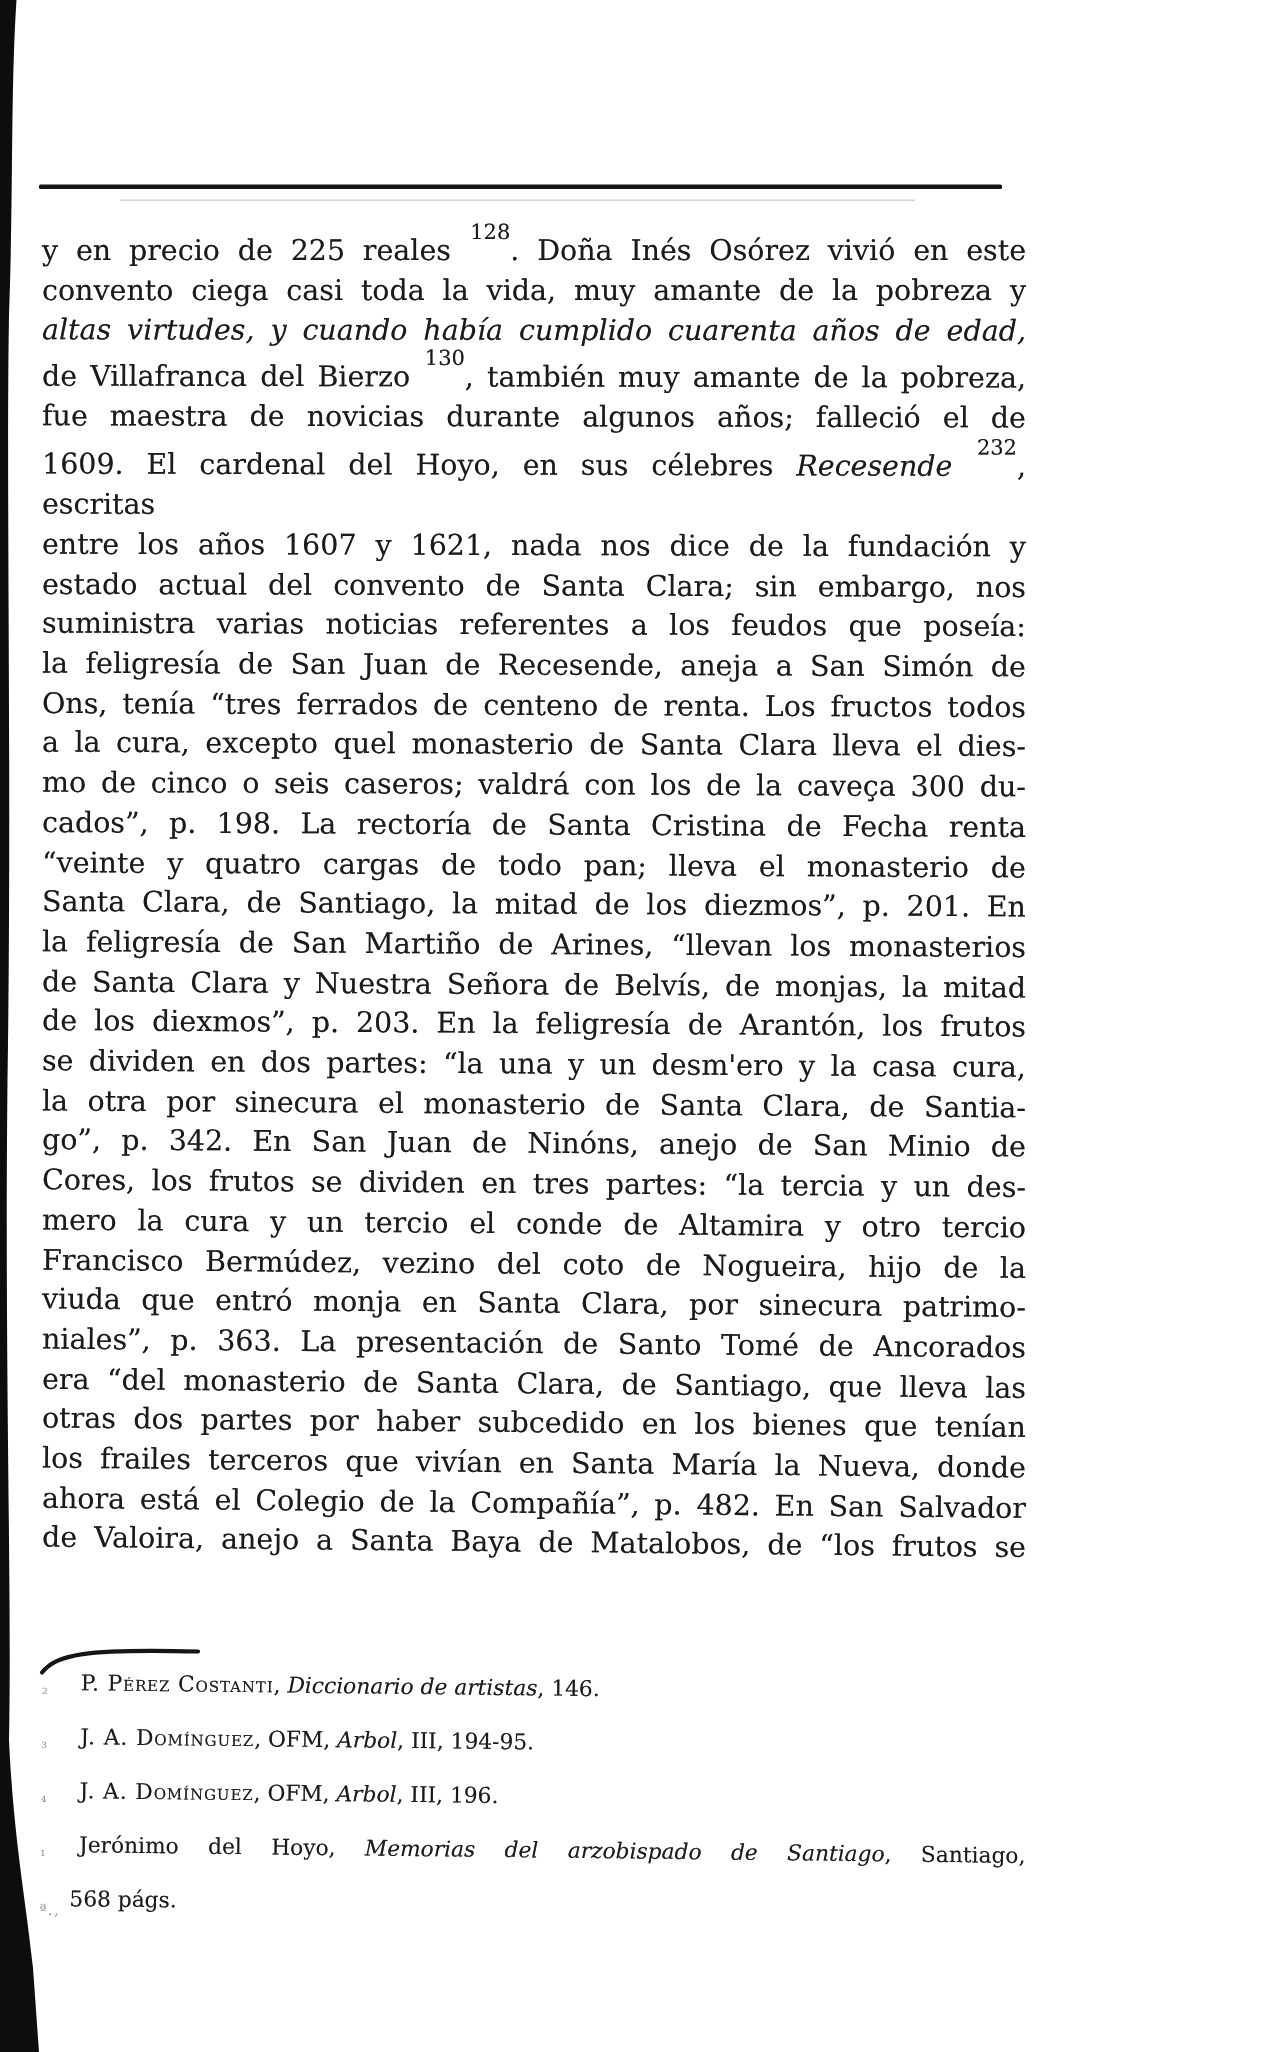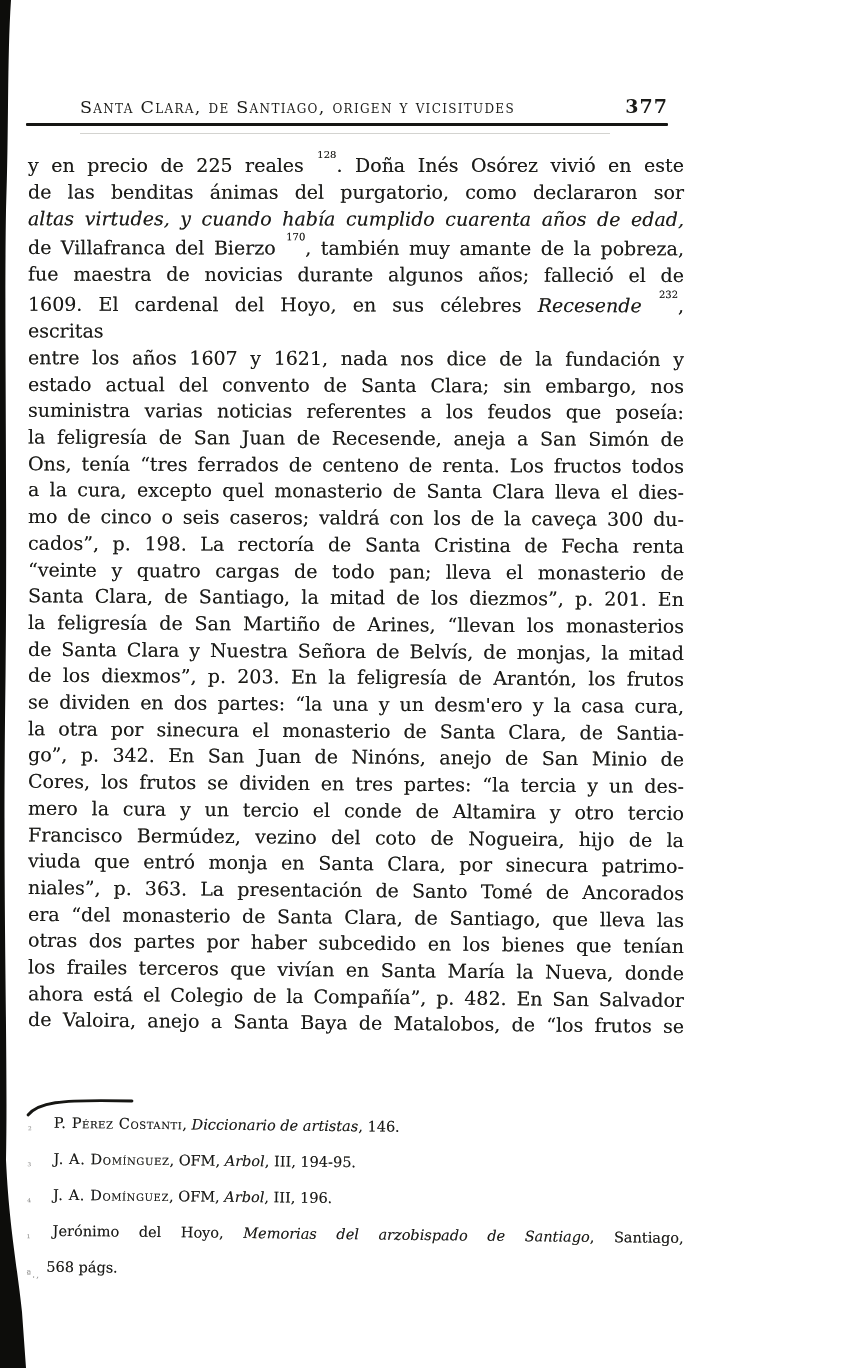--- a/index.html
+++ b/index.html
@@ -39,21 +39,21 @@
     font-size:19px;line-height:26.7px;
   }
   .body-line{
     text-align:justify;
     text-align-last:justify;
     transform-origin:100% 50%;
     word-spacing:1px;
     text-shadow:0 0 .4px rgba(20,20,15,.55);
   }
   .fn-ref{
-    font-size:10px;position:relative;top:-7px;
+    font-size:14px;position:relative;top:-7px;
     letter-spacing:0;margin-left:1px;
   }
   i{font-style:italic;}
   .sc{font-variant:small-caps;letter-spacing:.6px;}
   
   .fn-sep{position:absolute;left:24px;top:1094px;}
   .footnotes{
     position:absolute;left:28px;top:1116px;width:657px;
     font-size:14.5px;line-height:29px;
     transform:rotate(.65deg);transform-origin:100% 0;
@@ -71,32 +71,28 @@
 </head>
 <body>
 
 <div class="page">
 
   <svg class="edge-svg" width="34" height="1368" viewBox="0 0 34 1368" aria-hidden="true">
     <path d="M0,0 L11,0 C7,60 9,130 6,210 C4,330 8,520 5,720
              C3,920 8,1060 6,1160 C9,1225 17,1265 22,1312 L26,1368 L0,1368 Z" fill="#0d0d0b"></path>
   </svg>
 
-  <div class="running-header">
-    <span class="header-title">Santa Clara, de Santiago, origen y vicisitudes</span>
-    <span class="page-number">377</span>
-  </div>
   <div class="header-rule"></div>
   <div class="header-rule-ghost"></div>
 
   <div class="body-text">
       <div class="body-line" style="transform: rotate(0deg);">y en precio de 225 reales <sup class="fn-ref">128</sup>. Doña Inés Osórez vivió en este</div>
-      <div class="body-line" style="transform: rotate(0.036deg);">de las benditas ánimas del purgatorio, como declararon sor</div>
+      <div class="body-line" style="transform: rotate(0.018deg);">convento ciega casi toda la vida, muy amante de la pobreza y</div>
       <div class="body-line" style="transform: rotate(0.072deg); font-style: italic;">altas virtudes, y cuando había cumplido cuarenta años de edad,</div>
-      <div class="body-line" style="transform: rotate(0.108deg);">de Villafranca del Bierzo <sup class="fn-ref">170</sup>, también muy amante de la pobreza,</div>
+      <div class="body-line" style="transform: rotate(0.108deg);">de Villafranca del Bierzo <sup class="fn-ref">130</sup>, también muy amante de la pobreza,</div>
       <div class="body-line" style="transform: rotate(0.126deg);">fue maestra de novicias durante algunos años; falleció el de</div>
       <div class="body-line" style="transform: rotate(0.144deg);">1609. El cardenal del Hoyo, en sus célebres <i>Recesende</i> <sup class="fn-ref">232</sup>, escritas</div>
       <div class="body-line" style="transform: rotate(0.162deg);">entre los años 1607 y 1621, nada nos dice de la fundación y</div>
       <div class="body-line" style="transform: rotate(0.18deg);">estado actual del convento de Santa Clara; sin embargo, nos</div>
       <div class="body-line" style="transform: rotate(0.198deg);">suministra varias noticias referentes a los feudos que poseía:</div>
       <div class="body-line" style="transform: rotate(0.216deg);">la feligresía de San Juan de Recesende, aneja a San Simón de</div>
       <div class="body-line" style="transform: rotate(0.234deg);">Ons, tenía “tres ferrados de centeno de renta. Los fructos todos</div>
       <div class="body-line" style="transform: rotate(0.252deg);">a la cura, excepto quel monasterio de Santa Clara lleva el dies-</div>
       <div class="body-line" style="transform: rotate(0.27deg);">mo de cinco o seis caseros; valdrá con los de la caveça 300 du-</div>
       <div class="body-line" style="transform: rotate(0.288deg);">cados”, p. 198. La rectoría de Santa Cristina de Fecha renta</div>

